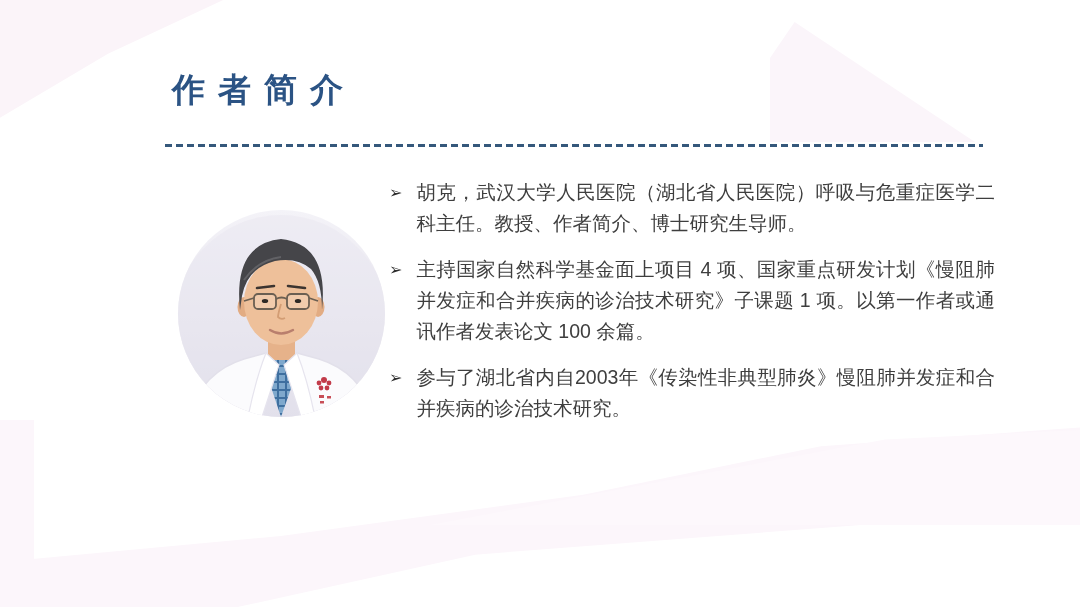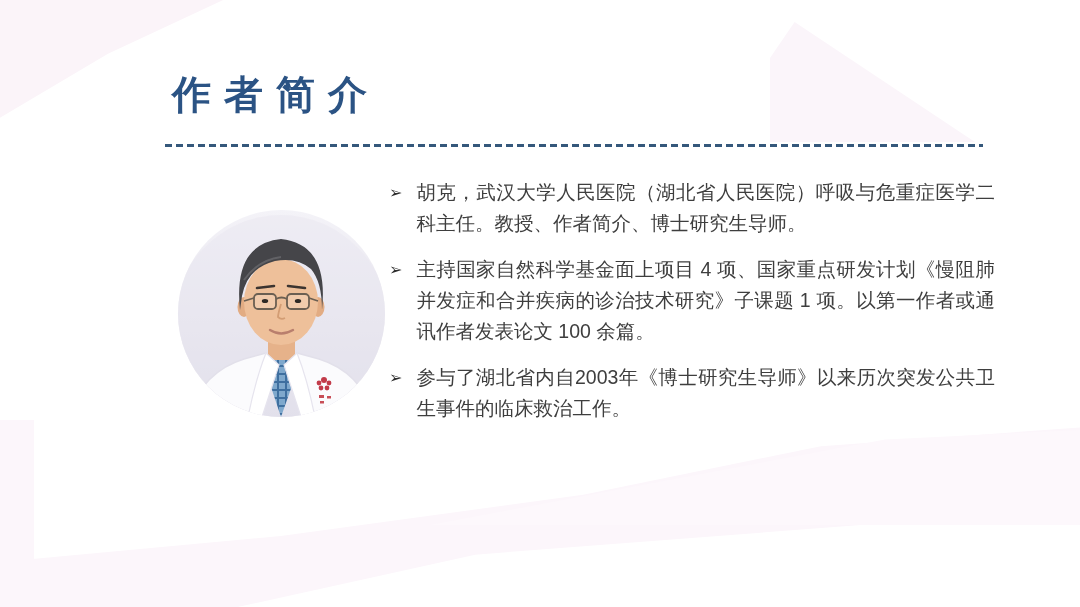--- a/index.html
+++ b/index.html
@@ -16,21 +16,21 @@
          clip-path:polygon(12% 0,100% 100%,0 100%,0 30%);}
   .bg-bottom{left:0;top:420px;width:1080px;height:187px;background:#fcf6fb;
          clip-path:polygon(0 76%,26% 62%,54% 40%,76% 14%,100% 4%,100% 52%,80% 56%,44% 72%,22% 100%,0 100%);}
   .bg-br{left:430px;top:430px;width:650px;height:95px;background:#fdf8fc;
          clip-path:polygon(0 100%,35% 55%,70% 10%,100% 0,100% 100%);}
   .bg-bl{left:0;top:420px;width:34px;height:187px;background:#fcf6fb;}
   
   .title{
     position:absolute;left:172px;top:68px;
     font-family:Liberation Sans, sans-serif;
-    font-size:39px;font-weight:bold;
+    font-size:33px;font-weight:bold;
     letter-spacing:13px;
     color:#2b5384;
   }
   .divider{
     position:absolute;left:165px;top:144px;width:818px;height:3px;
     background:repeating-linear-gradient(90deg,#35587b 0 7px,transparent 7px 11px);
   }
   
   .photo{
     position:absolute;left:178px;top:210px;width:207px;height:207px;
@@ -129,15 +129,15 @@
   <div class="bullet">
     <span class="marker">➢</span>
     <span class="btext">胡克，武汉大学人民医院（湖北省人民医院）呼吸与危重症医学二科主任。教授、作者简介、博士研究生导师。</span>
   </div>
   <div class="bullet">
     <span class="marker">➢</span>
     <span class="btext">主持国家自然科学基金面上项目 4 项、国家重点研发计划《慢阻肺并发症和合并疾病的诊治技术研究》子课题 1 项。以第一作者或通讯作者发表论文 100 余篇。</span>
   </div>
   <div class="bullet">
     <span class="marker">➢</span>
-    <span class="btext">参与了湖北省内自2003年《博士研究生导师》以来历次突发公共卫生事件的临床救治工作。</span>
+    <span class="btext">参与了湖北省内自2003年《传染性非典型肺炎》慢阻肺并发症和合并疾病的诊治技术研究。</span>
   </div>
 </div>
 
 </body></html>

